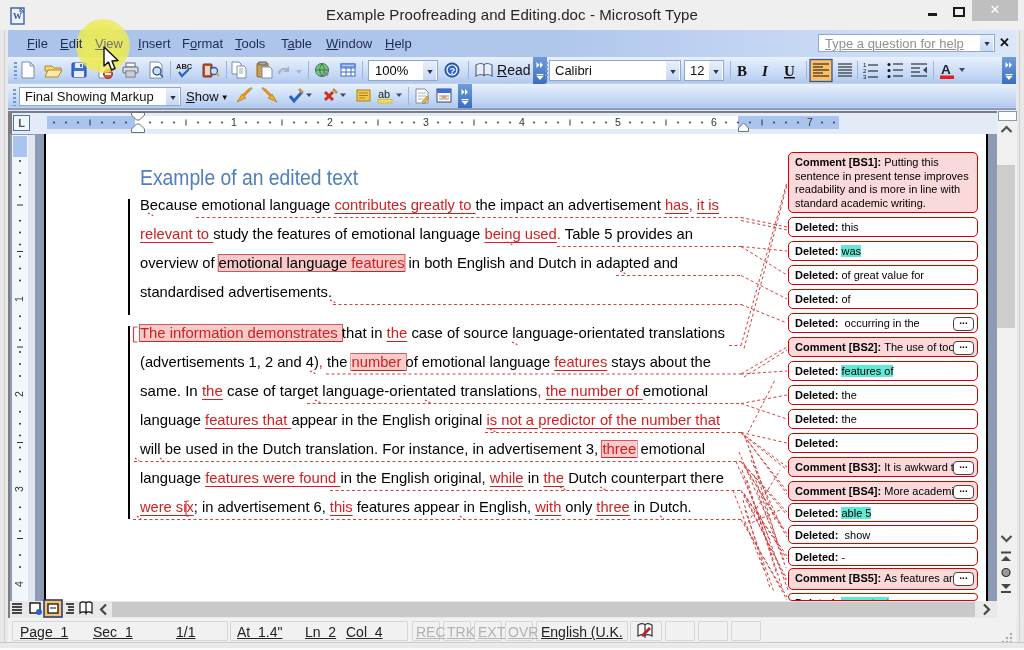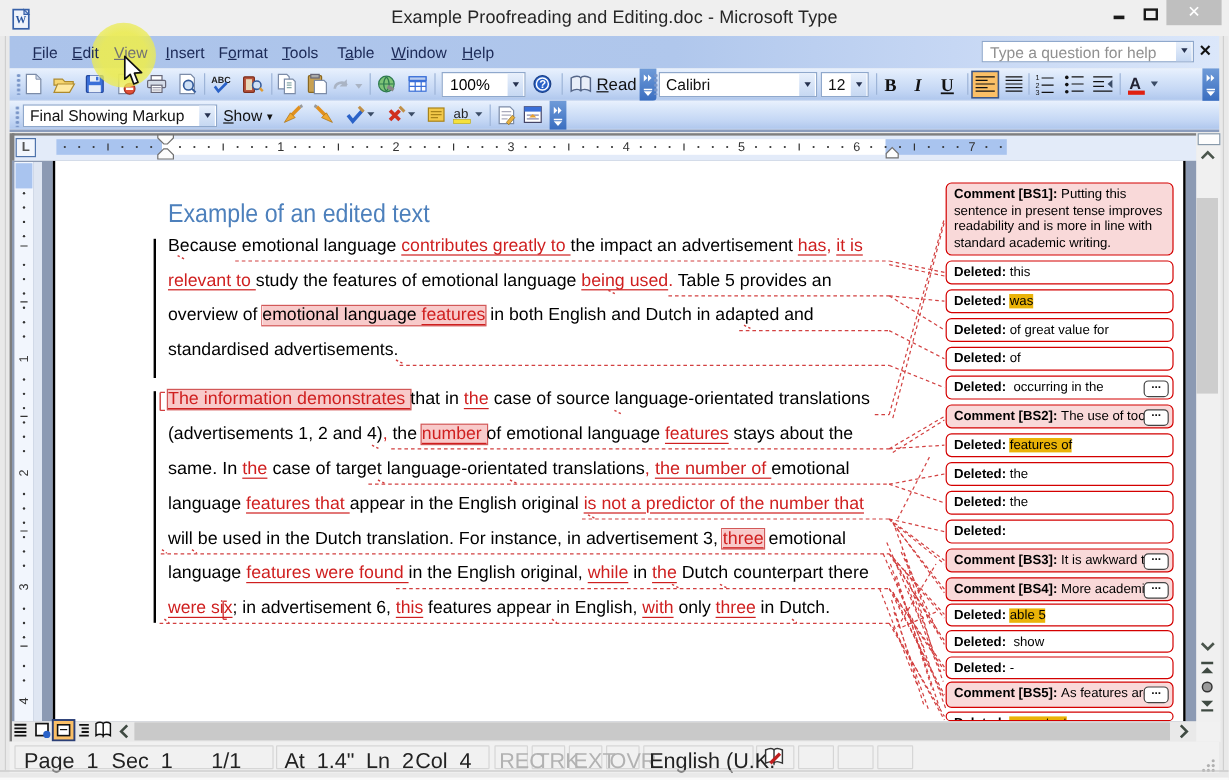--- a/index.html
+++ b/index.html
@@ -19,31 +19,31 @@
 #rulerrow{left:10px;top:111px;width:987px;height:23px;background:#e3ebf9;border-top:2px solid #7e7e7e;border-left:2px solid #7e7e7e;}
 #tabsel{left:13px;top:115px;width:17px;height:16px;background:#f2f6fd;border:1px solid #4f74ac;color:#555;font-weight:bold;font-size:11px;text-align:center;line-height:15px;}
 .rulstrip{position:absolute;top:116px;height:13px;background:#a9c4ef;}
 .rulwhite{position:absolute;top:116px;height:13px;background:#fff;}
 #docarea{left:10px;top:134px;width:987px;height:467px;background:#8c9ab3;overflow:hidden;}
 #docin{position:absolute;left:-10px;top:-134px;width:1024px;height:650px;}
 #vruler{position:absolute;left:12px;top:135px;width:16px;height:466px;background:#f2f6fd;}
 #page{position:absolute;left:44px;top:134px;width:944px;height:467px;background:#fff;border-left:2px solid #000;border-right:2.5px solid #000;}
 .balloon{position:absolute;left:788px;width:190px;border:1px solid #d40000;border-radius:5px;background:#fff;font-size:11px;color:#000;padding:3px 4px 0 6px;white-space:nowrap;overflow:hidden;line-height:13.5px;}
 .pinkb{background:#f9d9d9;}
-.hlt{background:#eab308;}
+.hlt{background:#5eead4;}
 .dotbtn{position:absolute;right:3px;top:3px;width:21px;height:14px;background:#fff;border:1.5px solid #444;border-radius:4px;font-size:10px;line-height:6px;text-align:center;color:#111;font-weight:bold;}
 .tl{position:absolute;left:140px;white-space:nowrap;font-size:14.6px;color:#000;transform-origin:0 0;}
 .red{color:#cf1f1f;text-decoration:underline;text-decoration-thickness:1px;text-underline-offset:3px;}
 .redn{color:#cf1f1f;}
 .hl{background:#f8caca;box-shadow:0 0 0 1px rgba(205,70,70,0.9);}
 #heading{position:absolute;left:140px;top:166px;font-size:21.5px;color:#4d80bc;white-space:nowrap;transform:scaleX(0.8985);transform-origin:0 0;}
 #vscroll{left:997px;top:111px;width:20px;height:507px;background:#f0f0f0;}
 #statusbar{left:8px;top:618px;width:1008px;height:26px;background:#f1f1f1;font-size:12.5px;color:#222;}
 .fld{position:absolute;height:20px;border:1px solid #d6d6d6;border-radius:1px;}
-.sbtxt{position:absolute;font-size:18px;color:#222;}
+.sbtxt{position:absolute;font-size:14px;color:#222;text-decoration:underline;}
 .gray{color:#b2b2b2;}
 svg{position:absolute;overflow:visible;}
 </style></head>
 <body>
 
 <div class="abs" id="titlebar"></div>
 <div class="abs" id="title">Example Proofreading and Editing.doc - Microsoft Type</div>
 <svg class="abs" id="wicon" style="left:10px;top:7px" width="18" height="18" viewBox="0 0 18 18">
     <rect x="1" y="1" width="13" height="16" fill="#eef3fb" stroke="#3761a8" stroke-width="1.4"></rect>
     <path d="M10 1 L14 5 L10 5 Z" fill="#b9cdf0" stroke="#3761a8" stroke-width="1"></path>
@@ -57,21 +57,21 @@
 <div class="abs menuitem" style="left:27px"><u>F</u>ile</div>
 <div class="abs menuitem" style="left:60px"><u>E</u>dit</div>
 <div class="abs menuitem" style="left:95px;color:#737373"><u>V</u>iew</div>
 <div class="abs menuitem" style="left:138px"><u>I</u>nsert</div>
 <div class="abs menuitem" style="left:182px">F<u>o</u>rmat</div>
 <div class="abs menuitem" style="left:235px"><u>T</u>ools</div>
 <div class="abs menuitem" style="left:281px">T<u>a</u>ble</div>
 <div class="abs menuitem" style="left:326px"><u>W</u>indow</div>
 <div class="abs menuitem" style="left:385px"><u>H</u>elp</div>
 <div class="abs combo" style="left:818px;top:34px;width:177px;height:18px;">
-    <span style="position:absolute;left:6px;top:1px;color:#909090;">Type a question for help</span>
+    <span style="position:absolute;left:6px;top:1px;color:#909090;text-decoration:underline;">Type a question for help</span>
     <span class="cbarrow"></span>
   </div>
 <div class="abs" style="left:999px;top:35px;font-size:13px;font-weight:bold;color:#111;">✕</div>
 
 <div class="abs tbrow" id="tb1"></div>
 <div class="abs handle" style="left:14px;top:61px;"></div>
 <div class="abs" id="tb1icons"></div>
 <svg class="abs" style="left:0;top:0;z-index:4" width="1024" height="650">
 
  <g stroke="#9db4d8">

